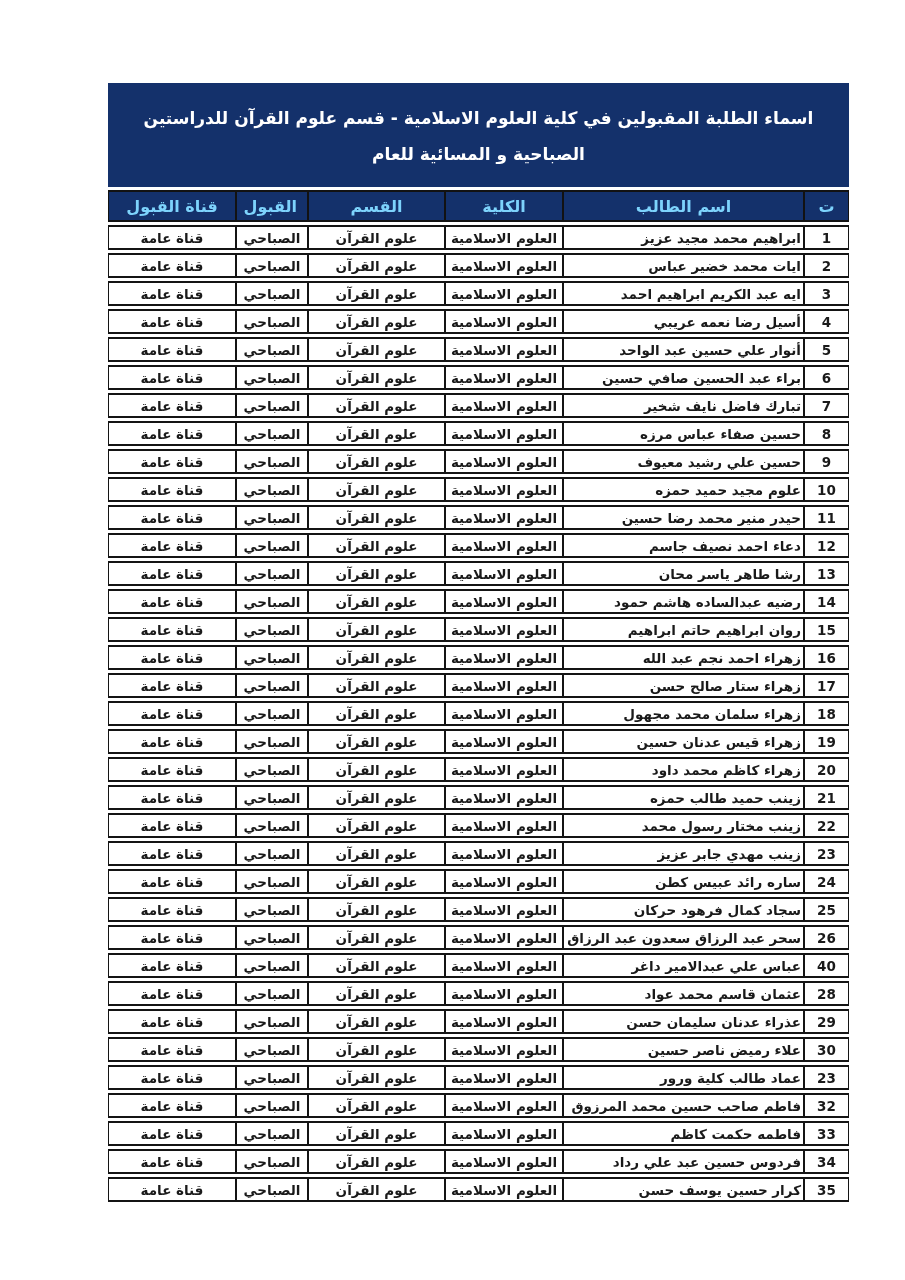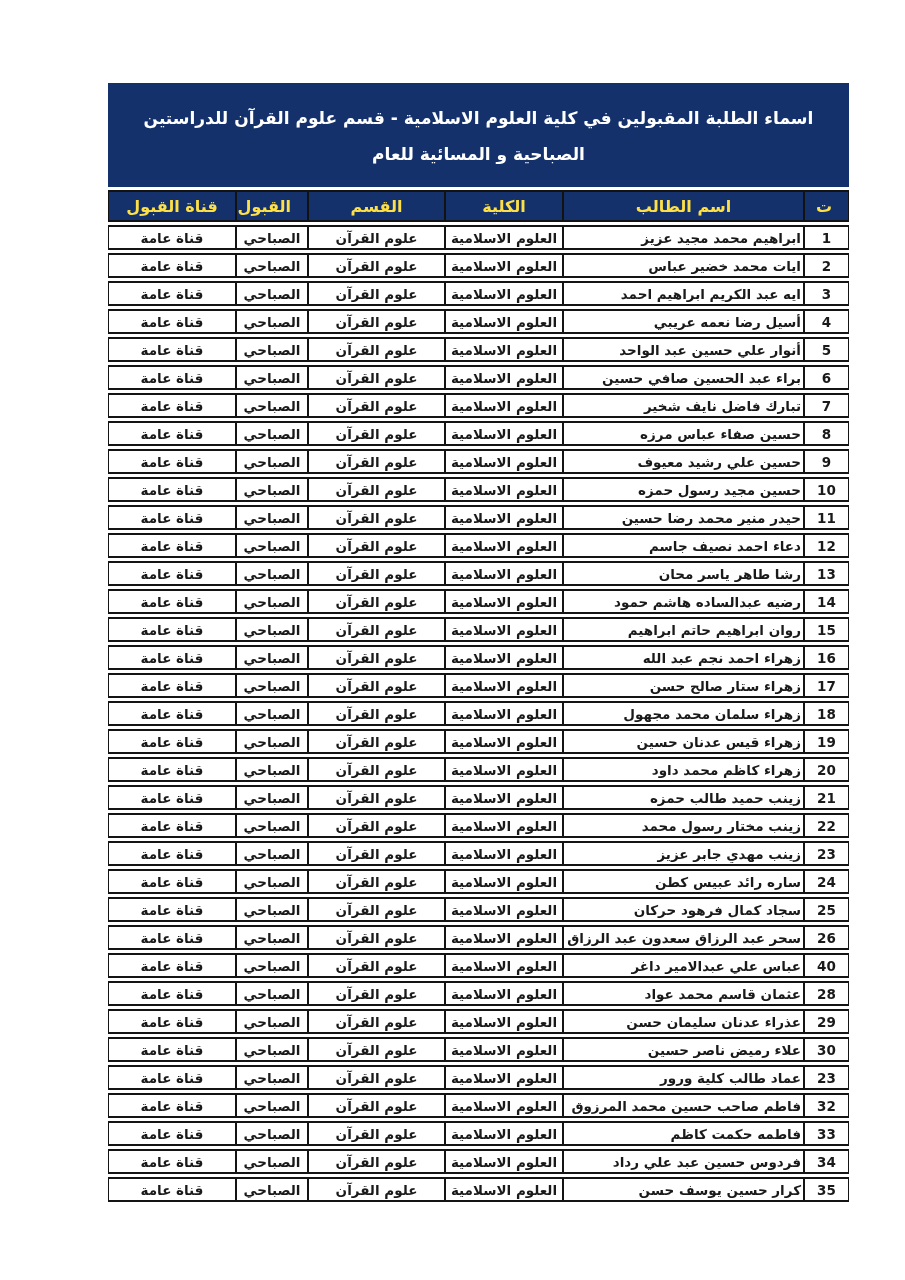--- a/index.html
+++ b/index.html
@@ -29,28 +29,28 @@
   table.list {
     direction: rtl;
     border-collapse: separate;
     border-spacing: 0 3px;
     table-layout: fixed;
     width: 741px;
   }
   th {
     box-sizing: border-box;
     background: #14316b;
-    color: #fde047;
+    color: #7dd3fc;
     font-size: 16px;
     font-weight: bold;
     height: 32px;
     border: 1px solid #121212;
     border-top-width: 2px;
     border-bottom-width: 2px;
-    padding: 0 16px;
+    padding: 0 10px;
     white-space: nowrap;
     overflow: hidden;
     text-align: center;
   }
   td {
     box-sizing: border-box;
     background: #ffffff;
     color: #1a1a1a;
     font-size: 13.5px;
     font-weight: bold;
@@ -167,21 +167,21 @@
         <tr>
           <td class="col-index">9</td>
           <td class="col-name">حسين علي رشيد معيوف</td>
           <td class="col-college">العلوم الاسلامية</td>
           <td class="col-dept">علوم القرآن</td>
           <td class="col-study">الصباحي</td>
           <td class="col-channel">قناة عامة</td>
         </tr>
         <tr>
           <td class="col-index">10</td>
-          <td class="col-name">حسين مجيد رسول حمزه</td>
+          <td class="col-name">علوم مجيد حميد حمزه</td>
           <td class="col-college">العلوم الاسلامية</td>
           <td class="col-dept">علوم القرآن</td>
           <td class="col-study">الصباحي</td>
           <td class="col-channel">قناة عامة</td>
         </tr>
         <tr>
           <td class="col-index">11</td>
           <td class="col-name">حيدر منير محمد رضا حسين</td>
           <td class="col-college">العلوم الاسلامية</td>
           <td class="col-dept">علوم القرآن</td>

